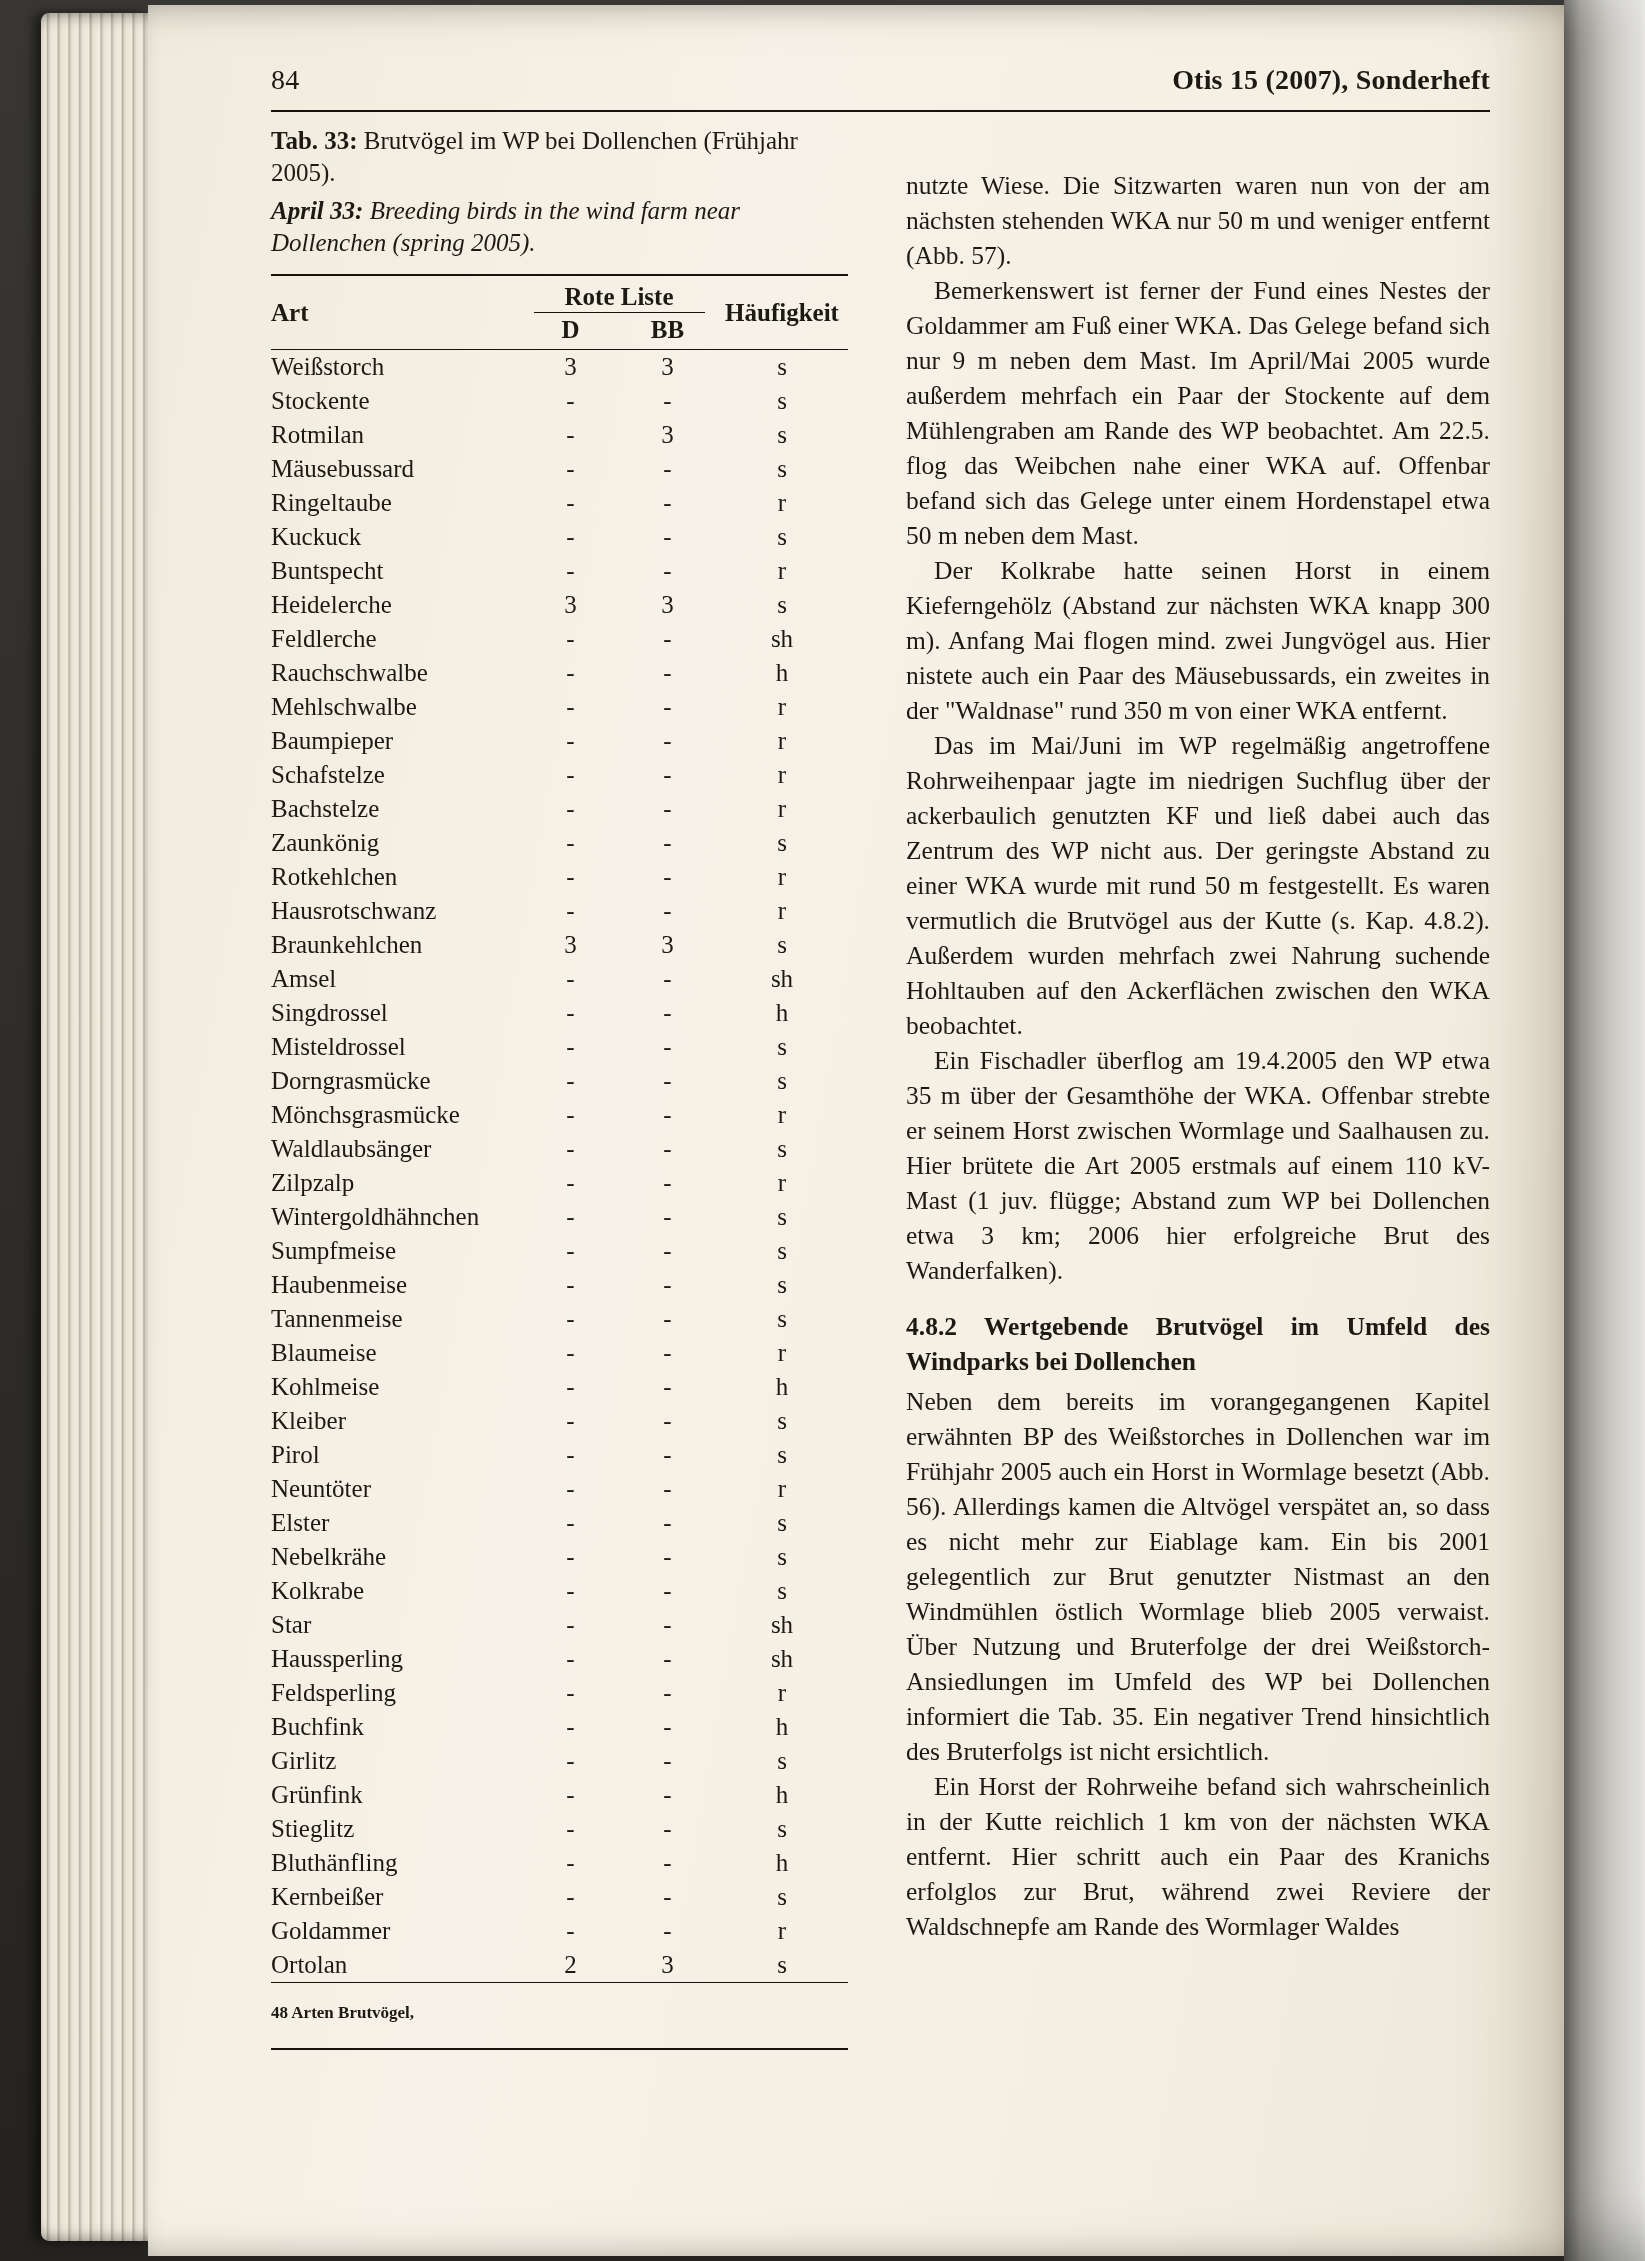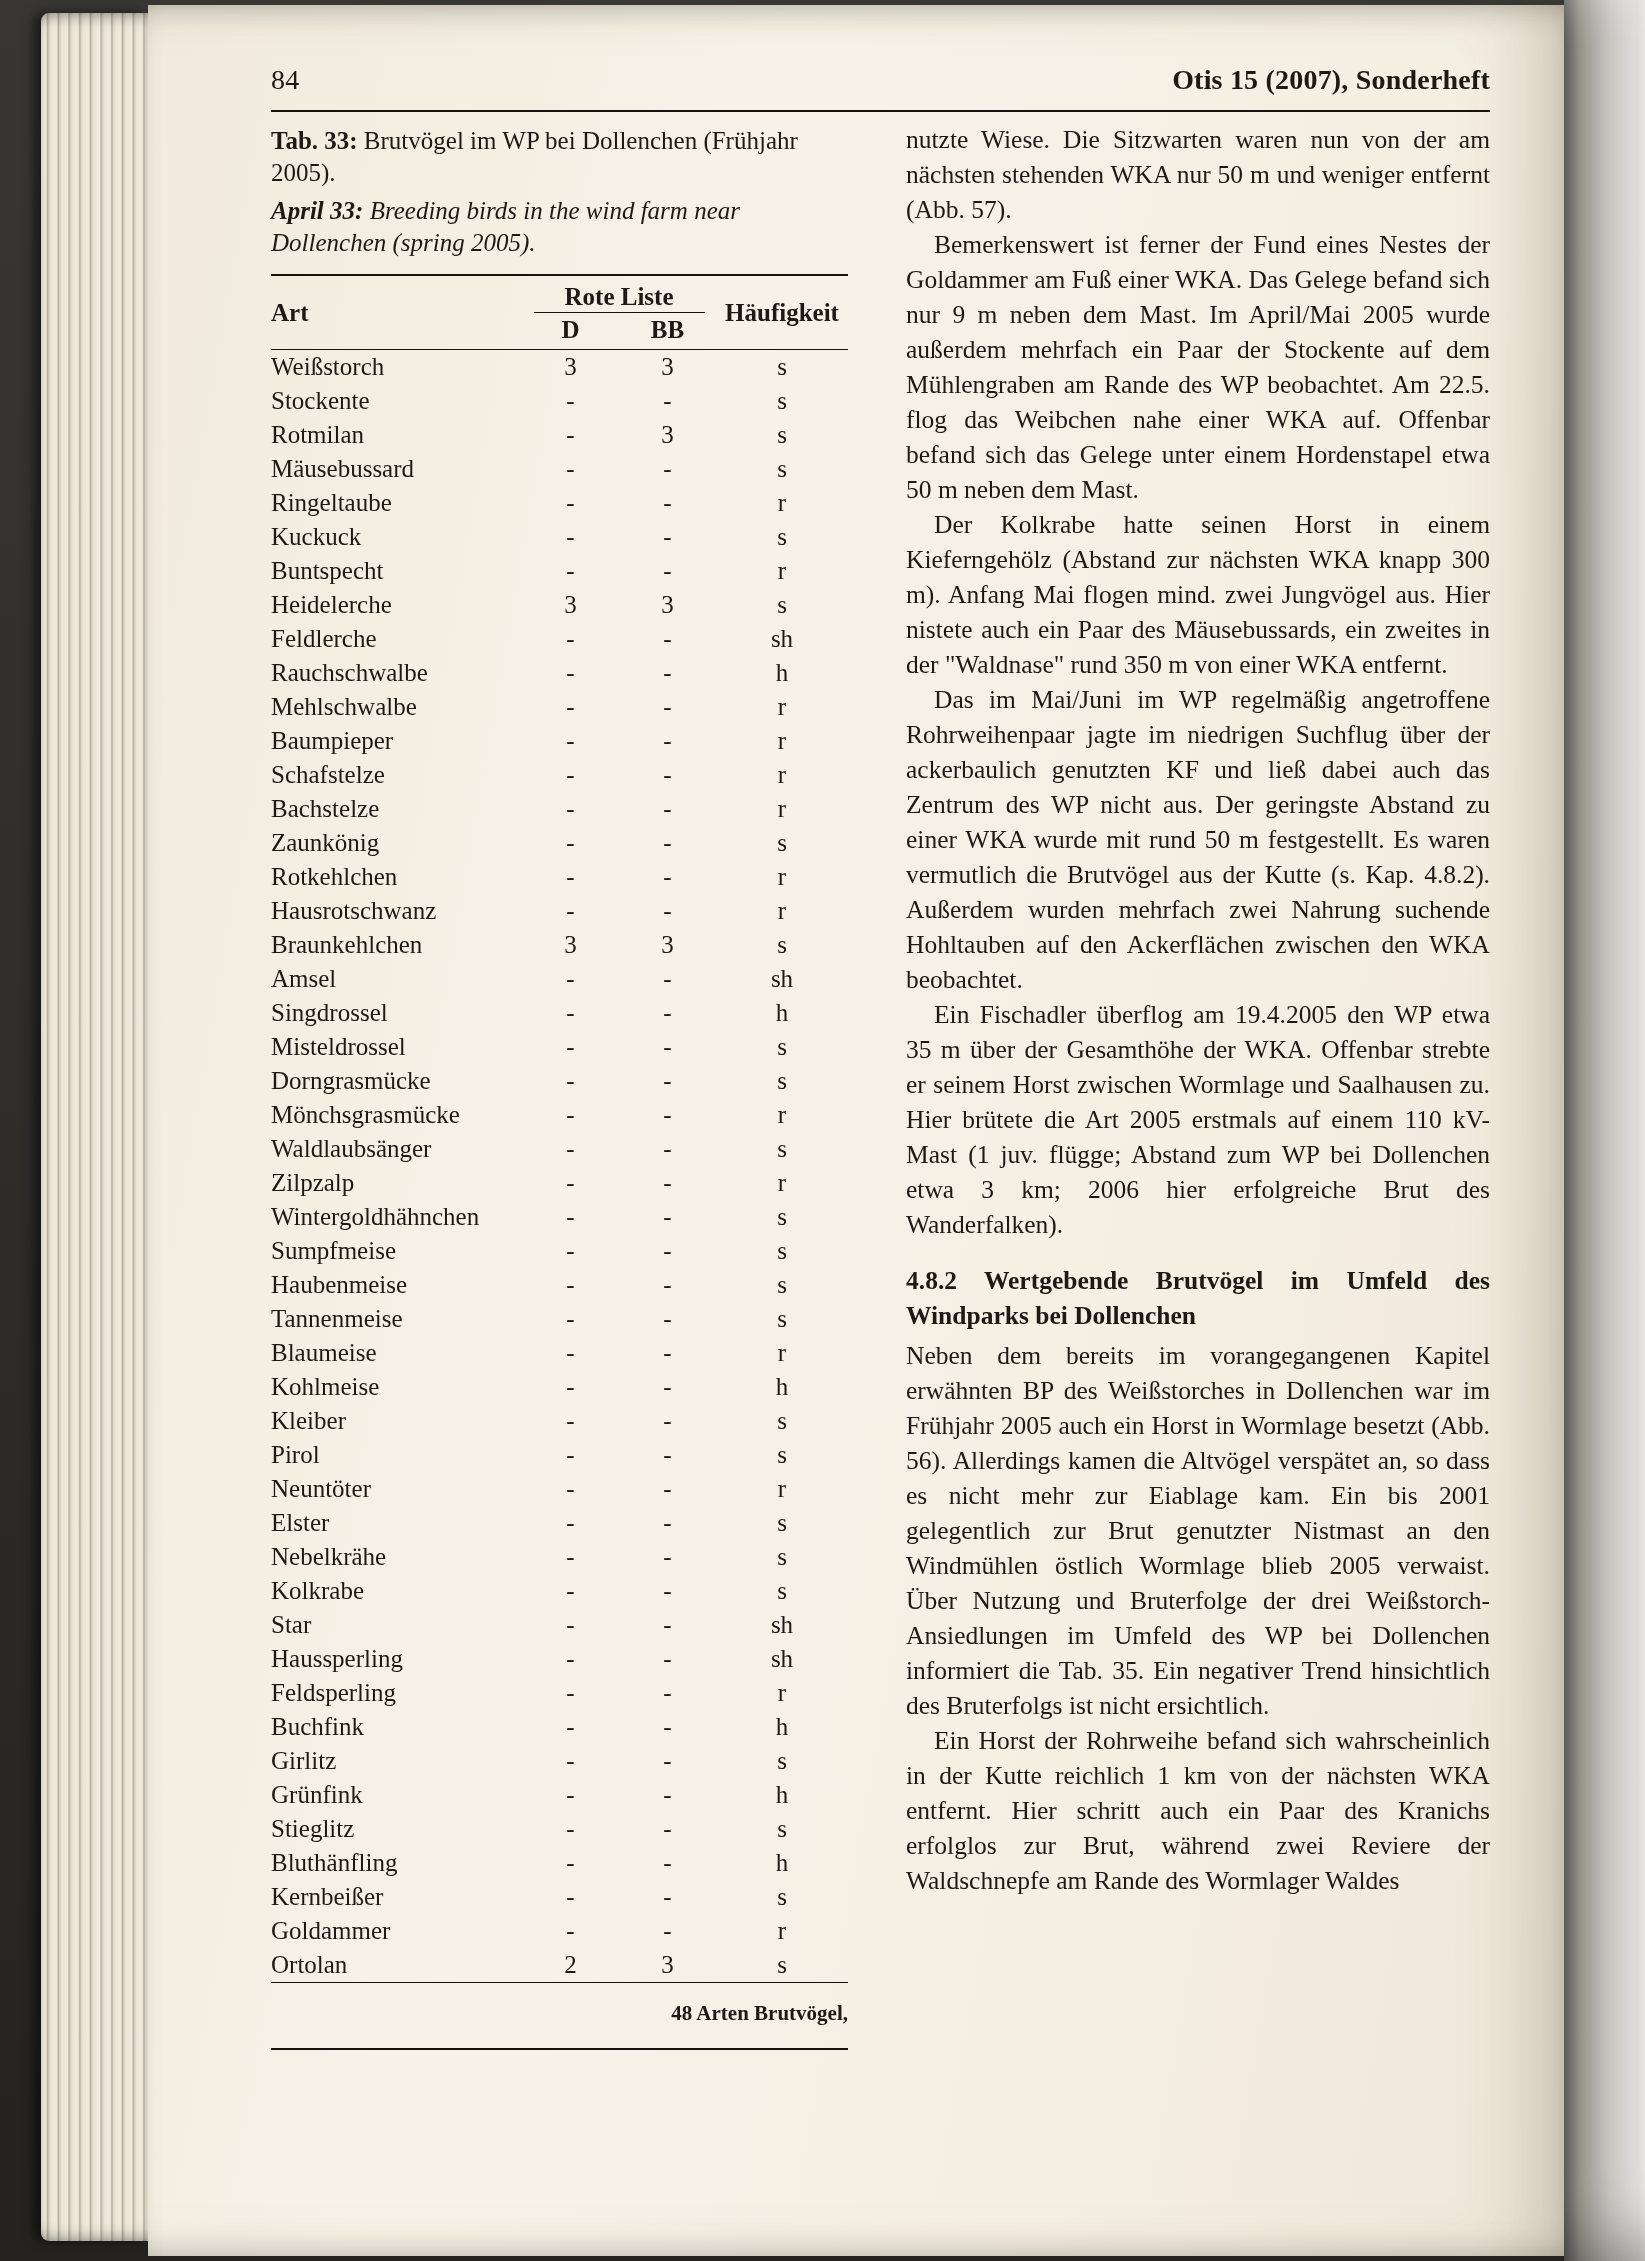--- a/index.html
+++ b/index.html
@@ -71,27 +71,27 @@
   .h-rl  { text-align:center; padding-top:6.6px; padding-bottom:2.5px; position:relative; }
   .h-rl::after { content:""; position:absolute; left:11.5px; right:11.5px; bottom:0; height:1.6px; background:#17130c; }
   .h-hf  { text-align:center; vertical-align:middle; padding:5px 0; }
   .h-d, .h-bb { text-align:center; padding:2.5px 0 5.8px; }
   .species-table td { line-height:34px; vertical-align:baseline; }
   .c-art { text-align:left; }
   .c-d, .c-bb, .c-h { text-align:center; }
 
   .table-footer {
     border-bottom:2.5px solid #17130c;
-    text-align:right; font-size:21px; line-height:34px;
+    text-align:left; font-size:17px; line-height:34px;
     padding:13px 0 18px;
   }
   .table-footer .b { font-weight:bold; }
 
   
-  .body-text { font-size:25.5px; line-height:35px; text-align:justify; hyphens:auto; }
+  .body-text { font-size:25.5px; line-height:35px; text-align:justify; hyphens:auto;margin-top:46px; }
   .body-para { margin:0; }
   .body-para.indent { text-indent:28px; }
   .section-heading {
     font-size:25.5px; line-height:35px; font-weight:bold;
     text-align:justify; margin-top:21.4px; margin-bottom:5px;
   }
 </style>
 </head>
 <body>
 

